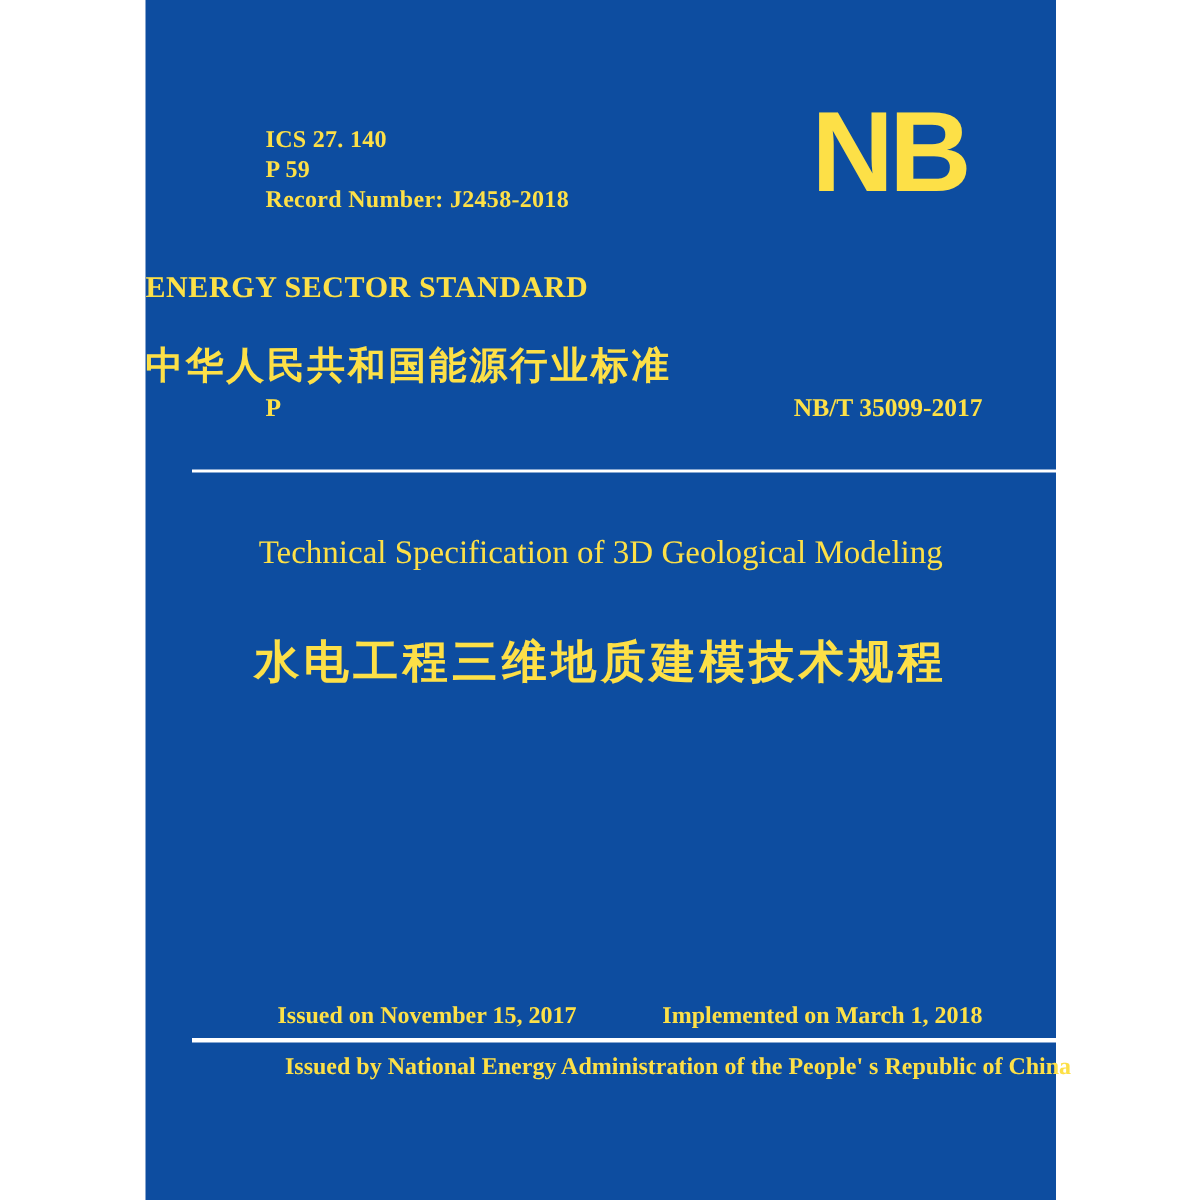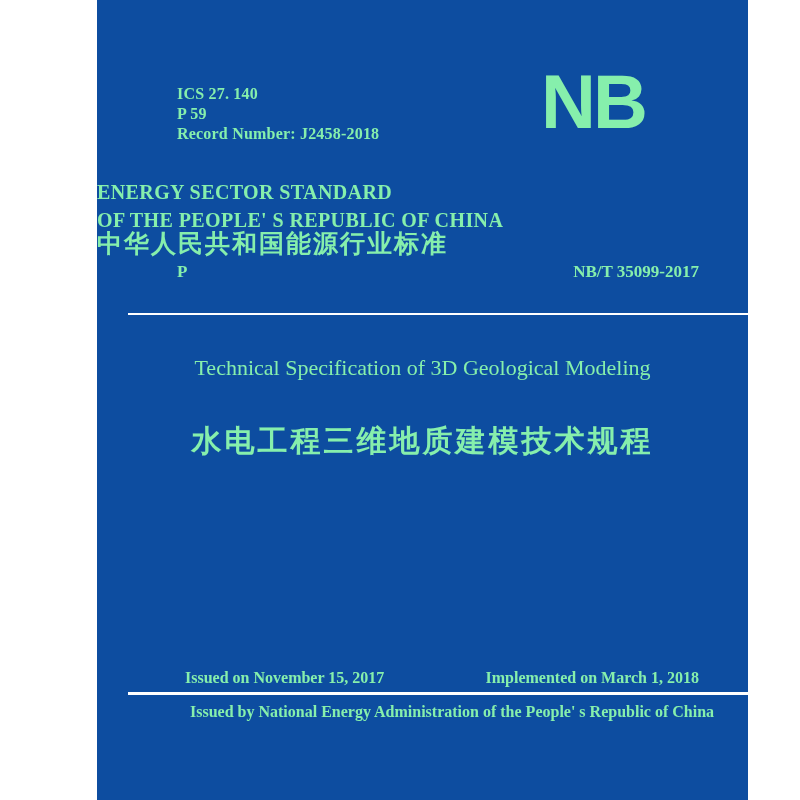--- a/index.html
+++ b/index.html
@@ -17,22 +17,21 @@
     background: #ffffff;
     overflow: hidden;
   }
   .cover {
     position: absolute;
     left: 97px;
     top: 0;
     width: 607px;
     height: 800px;
     background: #0D4DA0;
-    color: #86efac;
-    padding-left: 44px;
+    color: #fde047;
   }
   .abs { position: absolute; }
 
   .meta {
     left: 80px;
     top: 84px;
     font-size: 16px;
     font-weight: bold;
     line-height: 20px;
     letter-spacing: 0.2px;
@@ -143,21 +142,20 @@
     <div class="meta abs">
       <div>ICS 27. 140</div>
       <div>P 59</div>
       <div>Record Number: J2458-2018</div>
     </div>
 
     <div class="logo abs">NB</div>
 
     <div class="org-en abs">
       <div>ENERGY SECTOR STANDARD</div>
-      <div>OF THE PEOPLE' S REPUBLIC OF CHINA</div>
     </div>
 
     <div class="org-zh abs">中华人民共和国能源行业标准</div>
 
     <div class="class-row abs">
       <span>P</span>
       <span>NB/T 35099-2017</span>
     </div>
 
     <div class="rule rule-1 abs"></div>

